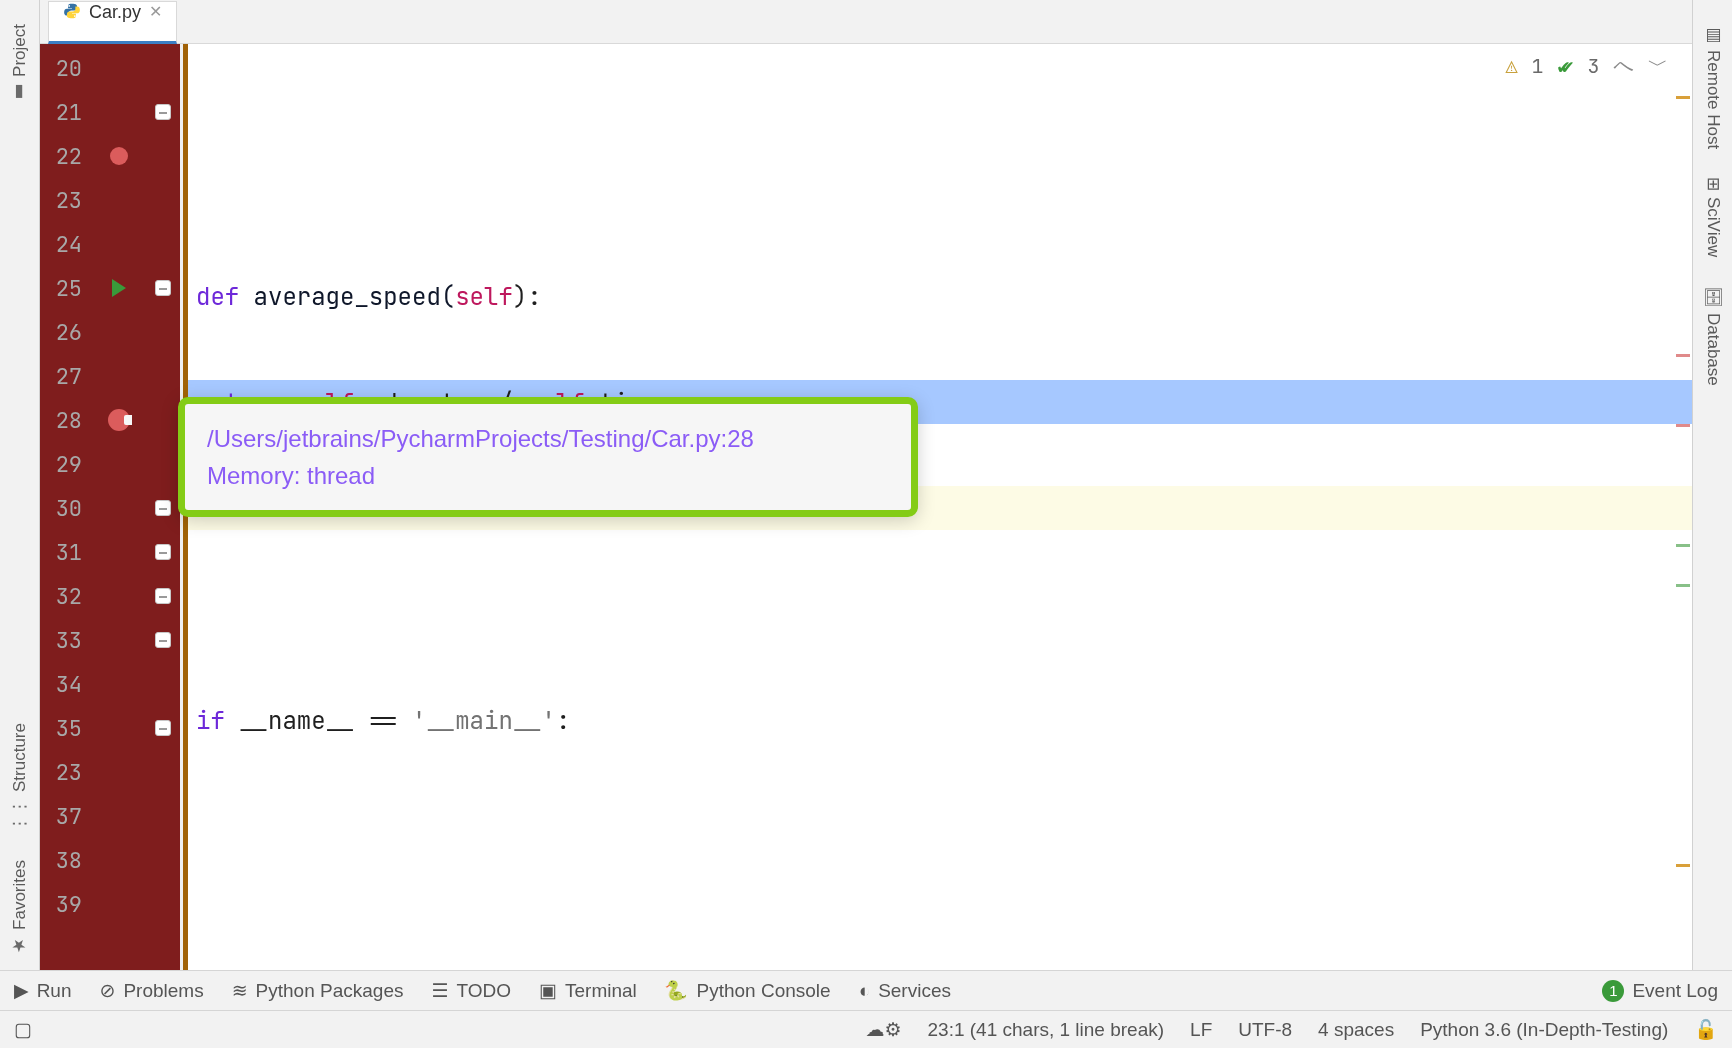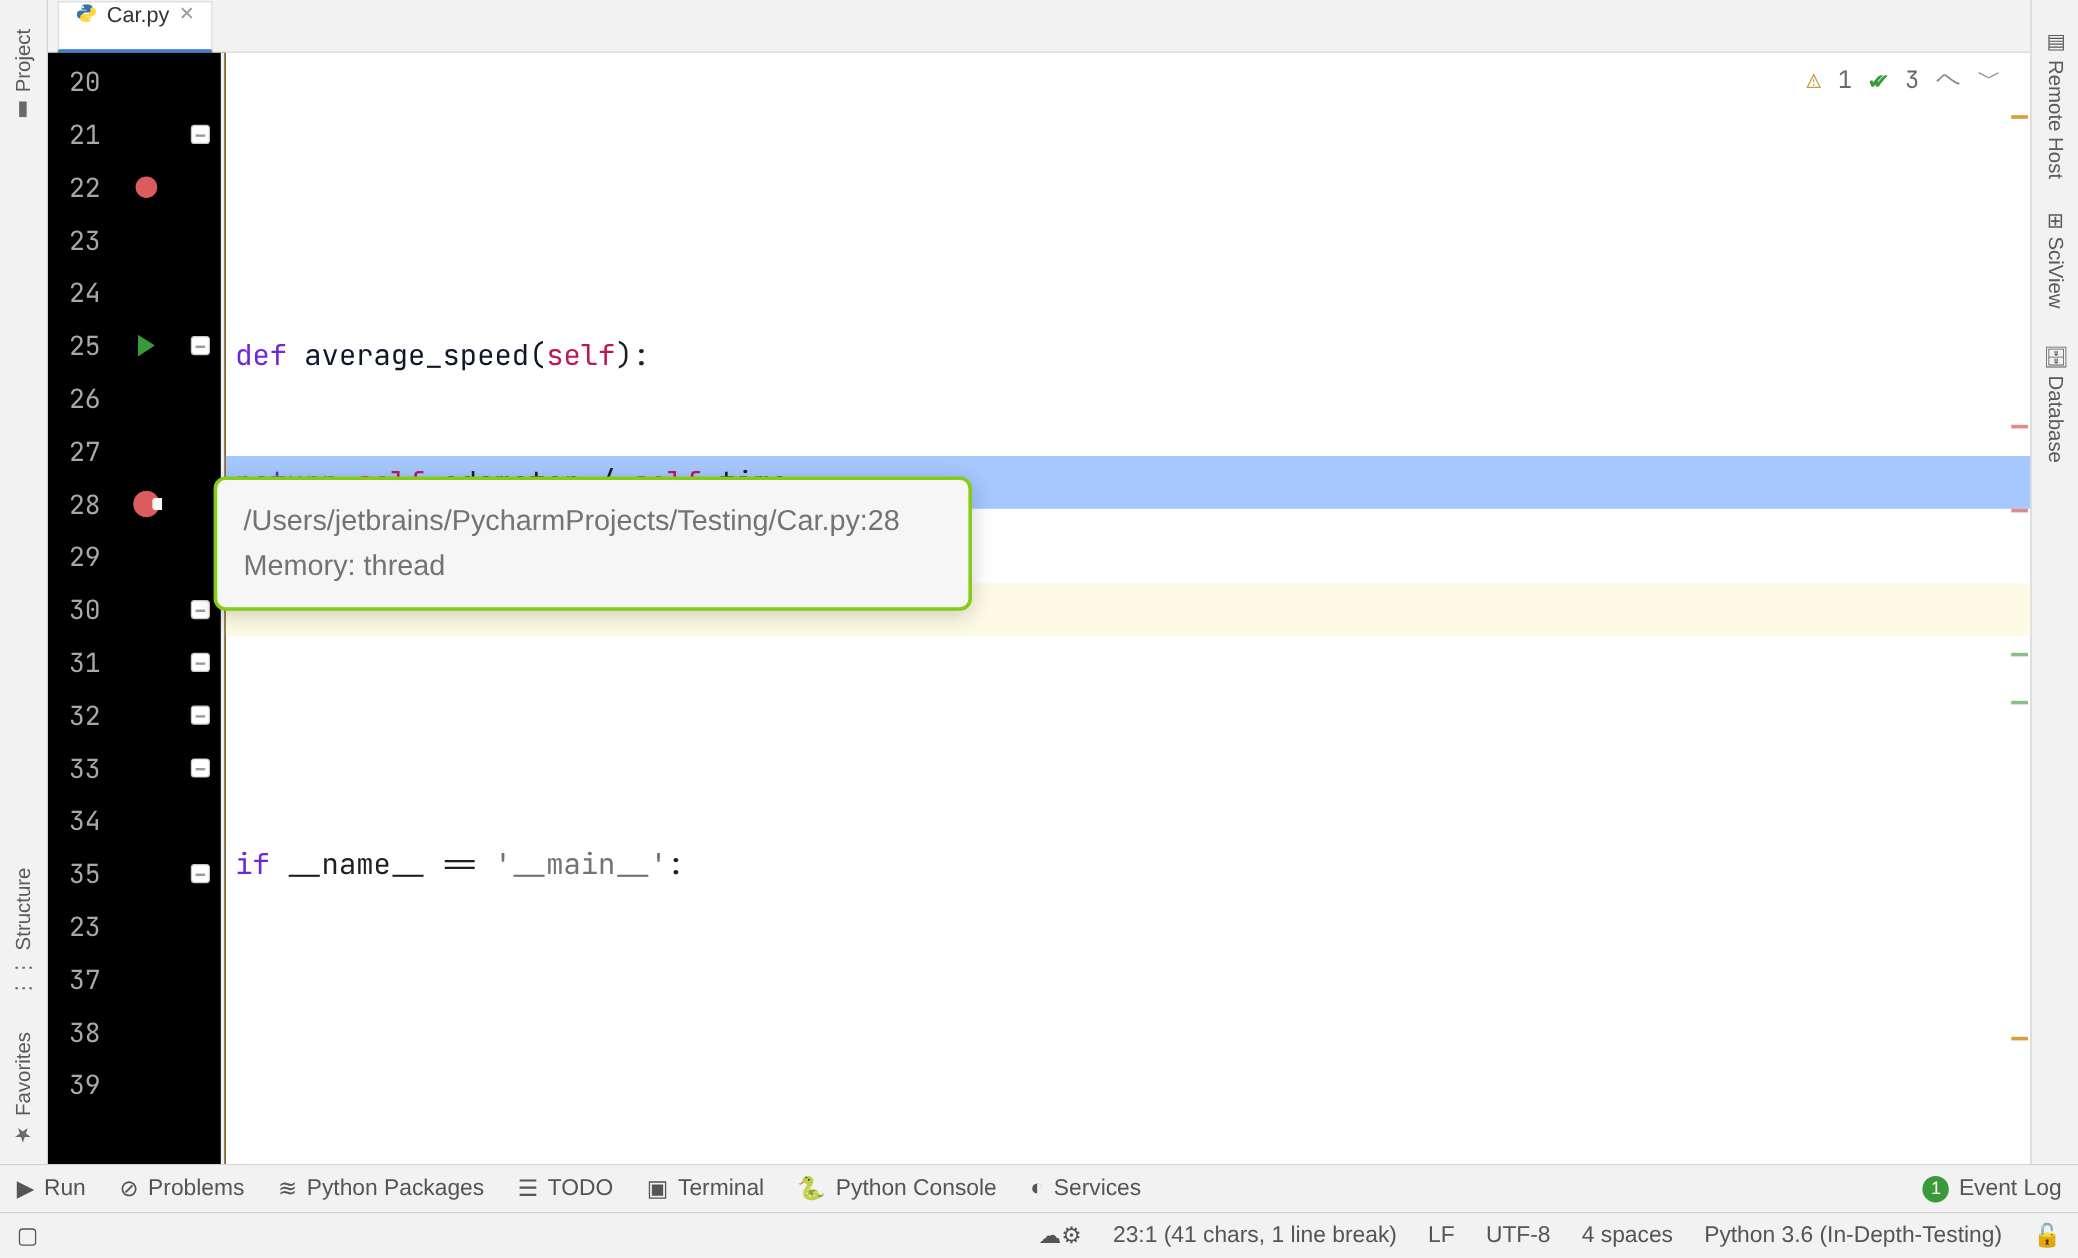--- a/index.html
+++ b/index.html
@@ -12,21 +12,21 @@
   .left-rail .ic { font-size: 17px; color:#6a6a6a; }
   .right-rail { width: 40px; background: #f2f2f2; border-left: 1px solid #d1d1d1; display: flex; flex-direction: column; align-items: center; padding-top: 10px; }
   .right-rail .rot { writing-mode: vertical-rl; font-size: 17px; color: #5a5a5a; margin: 14px 0; cursor: pointer; display:flex; align-items:center; gap:6px;}
   .center { flex: 1; display: flex; flex-direction: column; background: #fff; min-width: 0; }
   .tabbar { height: 44px; background: #f2f2f2; border-bottom: 1px solid #d9d9d9; display: flex; align-items: stretch; padding-left: 8px; }
   .tab { display: flex; padding: 0 14px; background: #fff; border: 1px solid #d9d9d9; border-bottom: 3px solid #3b7fc4; position: relative; top: 1px; gap:8px; font-size: 18px; color:#333;}
   .tab .close { color:#999; font-size:16px; cursor:pointer;}
   .pyicon { width:18px; height:18px; display:inline-block; position:relative;}
   .pyicon svg { width:18px; height:18px;}
   .editor-wrap { flex:1; display:flex; position:relative; min-height:0;}
-  .gutter { width:148px; background:#000000; border-right:1px solid #a16207; display:flex; position:relative;gap:11px;}
+  .gutter { width:148px; background:#7f1d1d; border-right:5px solid #a16207; display:flex; position:relative;gap:11px;}
   .linecol { width:64px; padding-top:2px;}
   .iconcol { width:40px; padding-top:2px;}
   .foldcol { width:44px; border-right:3px solid #f0f0f0; padding-top:2px; position:relative;}
   .lrow { height:44px; display:flex; align-items:center; justify-content:flex-end; padding-right:10px; font-family: "JetBrains Mono","SF Mono",Menlo,Consolas,monospace; font-size:22px; color:#a8a8a8;}
   .iconcol .lrow, .foldcol .lrow { justify-content:center; padding:0;}
   .bp { width:18px; height:18px; border-radius:50%; background:#db5c5c;}
   .bp.notch { width:22px; height:22px; border-radius:50%; background:#db5c5c; position:relative;}
   .bp.notch::after{content:""; position:absolute; right:-2px; top:6px; width:8px; height:10px; background:#f7f7f7; border-radius:2px 0 0 2px;}
   .runtri { width:0; height:0; border-left:14px solid #3a9a3a; border-top:9px solid transparent; border-bottom:9px solid transparent;}
   .foldhandle { width:16px; height:16px; border:1px solid #c7c7c7; border-radius:3px; background:#fff; position:relative;}
@@ -37,21 +37,21 @@
   .hl-yellow { background:#fdfbe5;}
   .kw { color:#6d28d9;}
   .fn { color:#0f172a;}
   .self { color:#be185d;}
   .str { color:#737373;}
   .inspector { position:absolute; top:8px; right:24px; display:flex; align-items:center; gap:14px; font-size:20px; color:#6a6a6a; z-index:5;}
   .inspector .warn { color:#c8a13c;}
   .inspector .chkgrp { display:flex; align-items:center; gap:4px;}
   .inspector .chk { color:#3a9a3a;}
   .inspector .chev { cursor:pointer; color:#8a8a8a;}
-  .tooltip { position:absolute; left:138px; top:353px; width:632px; background:#f6f6f6; border:3px solid #84cc16; border-radius:10px; box-shadow:0 4px 18px rgba(0,0,0,0.18); padding:16px 22px; font-size:24px; color:#737373; line-height:1.55; z-index:20;}
+  .tooltip { position:absolute; left:138px; top:353px; width:740px; background:#f6f6f6; border:7px solid #84cc16; border-radius:10px; box-shadow:0 4px 18px rgba(0,0,0,0.18); padding:16px 22px; font-size:24px; color:#8b5cf6; line-height:1.55; z-index:20;}
   .stripe { position:absolute; right:0; top:0; width:18px; height:100%;}
   .stripe .mark { position:absolute; right:2px; width:14px; height:3px;}
   .bottombar { height:40px; background:#f2f2f2; border-top:1px solid #d5d5d5; display:flex; align-items:center; padding:0 14px; gap:28px; font-size:19px; color:#555;}
   .bottombar .item { display:flex; align-items:center; gap:8px; cursor:pointer;}
   .bottombar .spacer { flex:1;}
   .eventbadge { width:22px; height:22px; border-radius:50%; background:#3a9a3a; color:#fff; font-size:15px; display:flex; align-items:center; justify-content:center;}
   .statusbar { height:38px; background:#f2f2f2; border-top:1px solid #d5d5d5; display:flex; align-items:center; padding:0 14px; gap:26px; font-size:19px; color:#555;}
   .statusbar .spacer{flex:1;}
 </style>
 </head>

